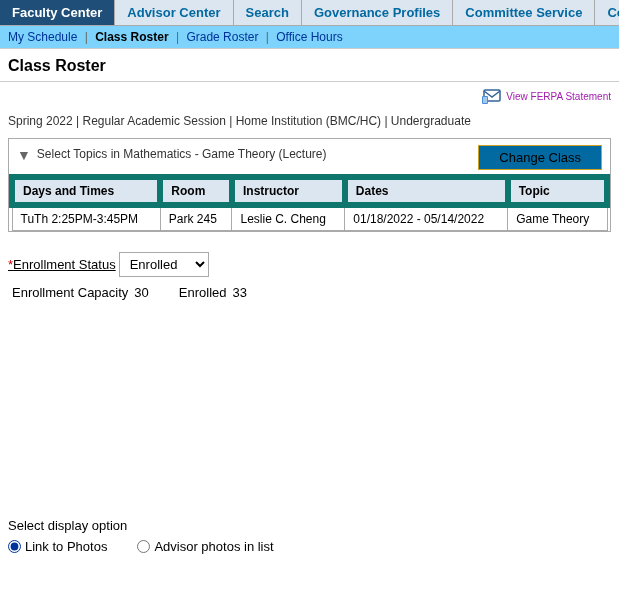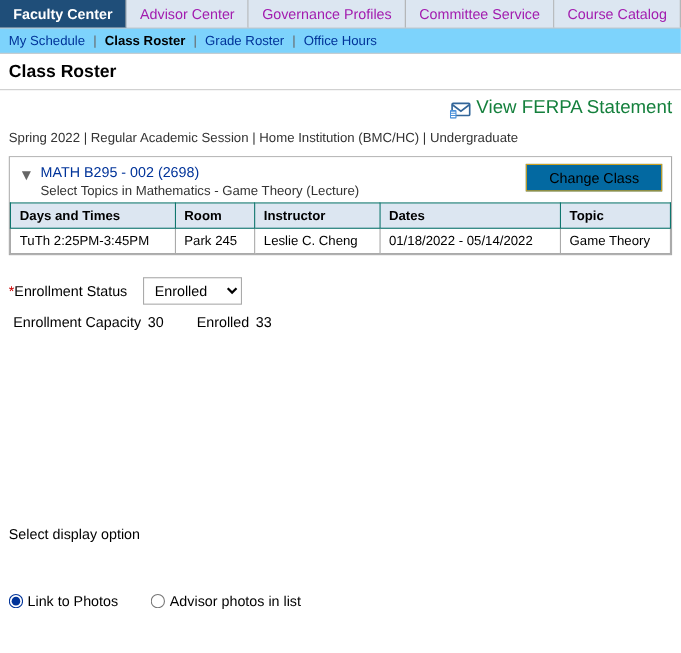--- a/index.html
+++ b/index.html
@@ -28,21 +28,22 @@
       display: flex;
       align-items: center;
     }
     .top-nav-tab.active {
       background: #1f4e79;
       color: #fff;
       font-weight: bold;
     }
     .top-nav-tab:not(.active) {
       background: #dce6f1;
-      color: #a21caf;
+      color: #0369a1;
+      font-weight: bold;
     }
 
     
     .secondary-nav {
       padding: 4px 8px;
       font-size: 12px;
       border-bottom: 1px solid #ccc;
       background: #7dd3fc;
     }
     .secondary-nav a {
@@ -64,25 +65,25 @@
     }
 
     
     .ferpa-row {
       display: flex;
       justify-content: flex-end;
       align-items: center;
       padding: 6px 8px;
     }
     .ferpa-link {
-      color: #15803d;
+      color: #a21caf;
       text-decoration: none;
-      font-size: 17px;
-      display: flex;
-      align-items: flex-end;
+      font-size: 10px;
+      display: flex;
+      align-items: center;
       gap: 4px;
     }
 
     
     .session-info {
       padding: 4px 8px 6px 8px;
       font-size: 12px;
       color: #333;
     }
 
@@ -131,21 +132,21 @@
     }
 
     
     .course-table {
       width: 100%;
       border-collapse: collapse;
       margin: 0;
     }
     .course-table th {
       background: #dce6f1;
-      border: 1px solid #0f766e;
+      border: 6px solid #0f766e;
       padding: 4px 8px;
       text-align: left;
       font-size: 12px;
       font-weight: bold;
     }
     .course-table td {
       border: 1px solid #aaa;
       padding: 4px 8px;
       font-size: 12px;
       vertical-align: top;
@@ -155,21 +156,22 @@
     .enrollment-section {
       padding: 16px 8px 8px 8px;
     }
     .enrollment-status-row {
       display: flex;
       align-items: center;
       margin-bottom: 8px;
     }
     .enrollment-status-label {
       font-size: 13px;
-      margin-right: 14px;
+      margin-right: 3px;
+      text-decoration: underline;
     }
     .enrollment-select {
       padding: 3px 6px;
       font-size: 13px;
       border: 1px solid #aaa;
       background: #fff;
     }
     .enrollment-capacity-row {
       display: flex;
       align-items: center;
@@ -185,40 +187,42 @@
     .radio-group {
       display: flex;
       align-items: center;
       gap: 30px;
     }
     .radio-item {
       display: flex;
       align-items: center;
       gap: 4px;
       font-size: 13px;
-      margin-top: 40px;
     }
     .radio-item input[type="radio"] {
       accent-color: #003399;
     }
 
     .main-content {
       position: relative;
       min-height: 500px;
     }
   </style>
 </head>
 <body>
 
 <div class="top-nav">
   <div class="top-nav-tab active">
     <span>Faculty Center</span>
   </div>
   <div class="top-nav-tab">
     <span>Advisor Center</span>
+  </div>
+  <div class="top-nav-tab">
+    <span>Search</span>
   </div>
   <div class="top-nav-tab">
     <span>Governance Profiles</span>
   </div>
   <div class="top-nav-tab">
     <span>Committee Service</span>
   </div>
   <div class="top-nav-tab">
     <span>Course Catalog</span>
   </div>
@@ -256,23 +260,20 @@
 
   <div class="session-info">
     <span>Spring 2022 | Regular Academic Session | Home Institution (BMC/HC) | Undergraduate</span>
   </div>
 
   <div class="course-section">
     <div class="course-header">
       <div class="course-header-left">
         <span class="dropdown-arrow">▼</span>
         <div class="course-info">
-          <div>
-            <a href="#" class="course-link">MATH B295 - 002 (2698)</a>
-          </div>
           <div class="course-subtitle">Select Topics in Mathematics - Game Theory (Lecture)</div>
         </div>
       </div>
       <button class="change-class-btn">Change Class</button>
     </div>
 
     <table class="course-table">
       <thead>
         <tr>
           <th>Days and Times</th>

